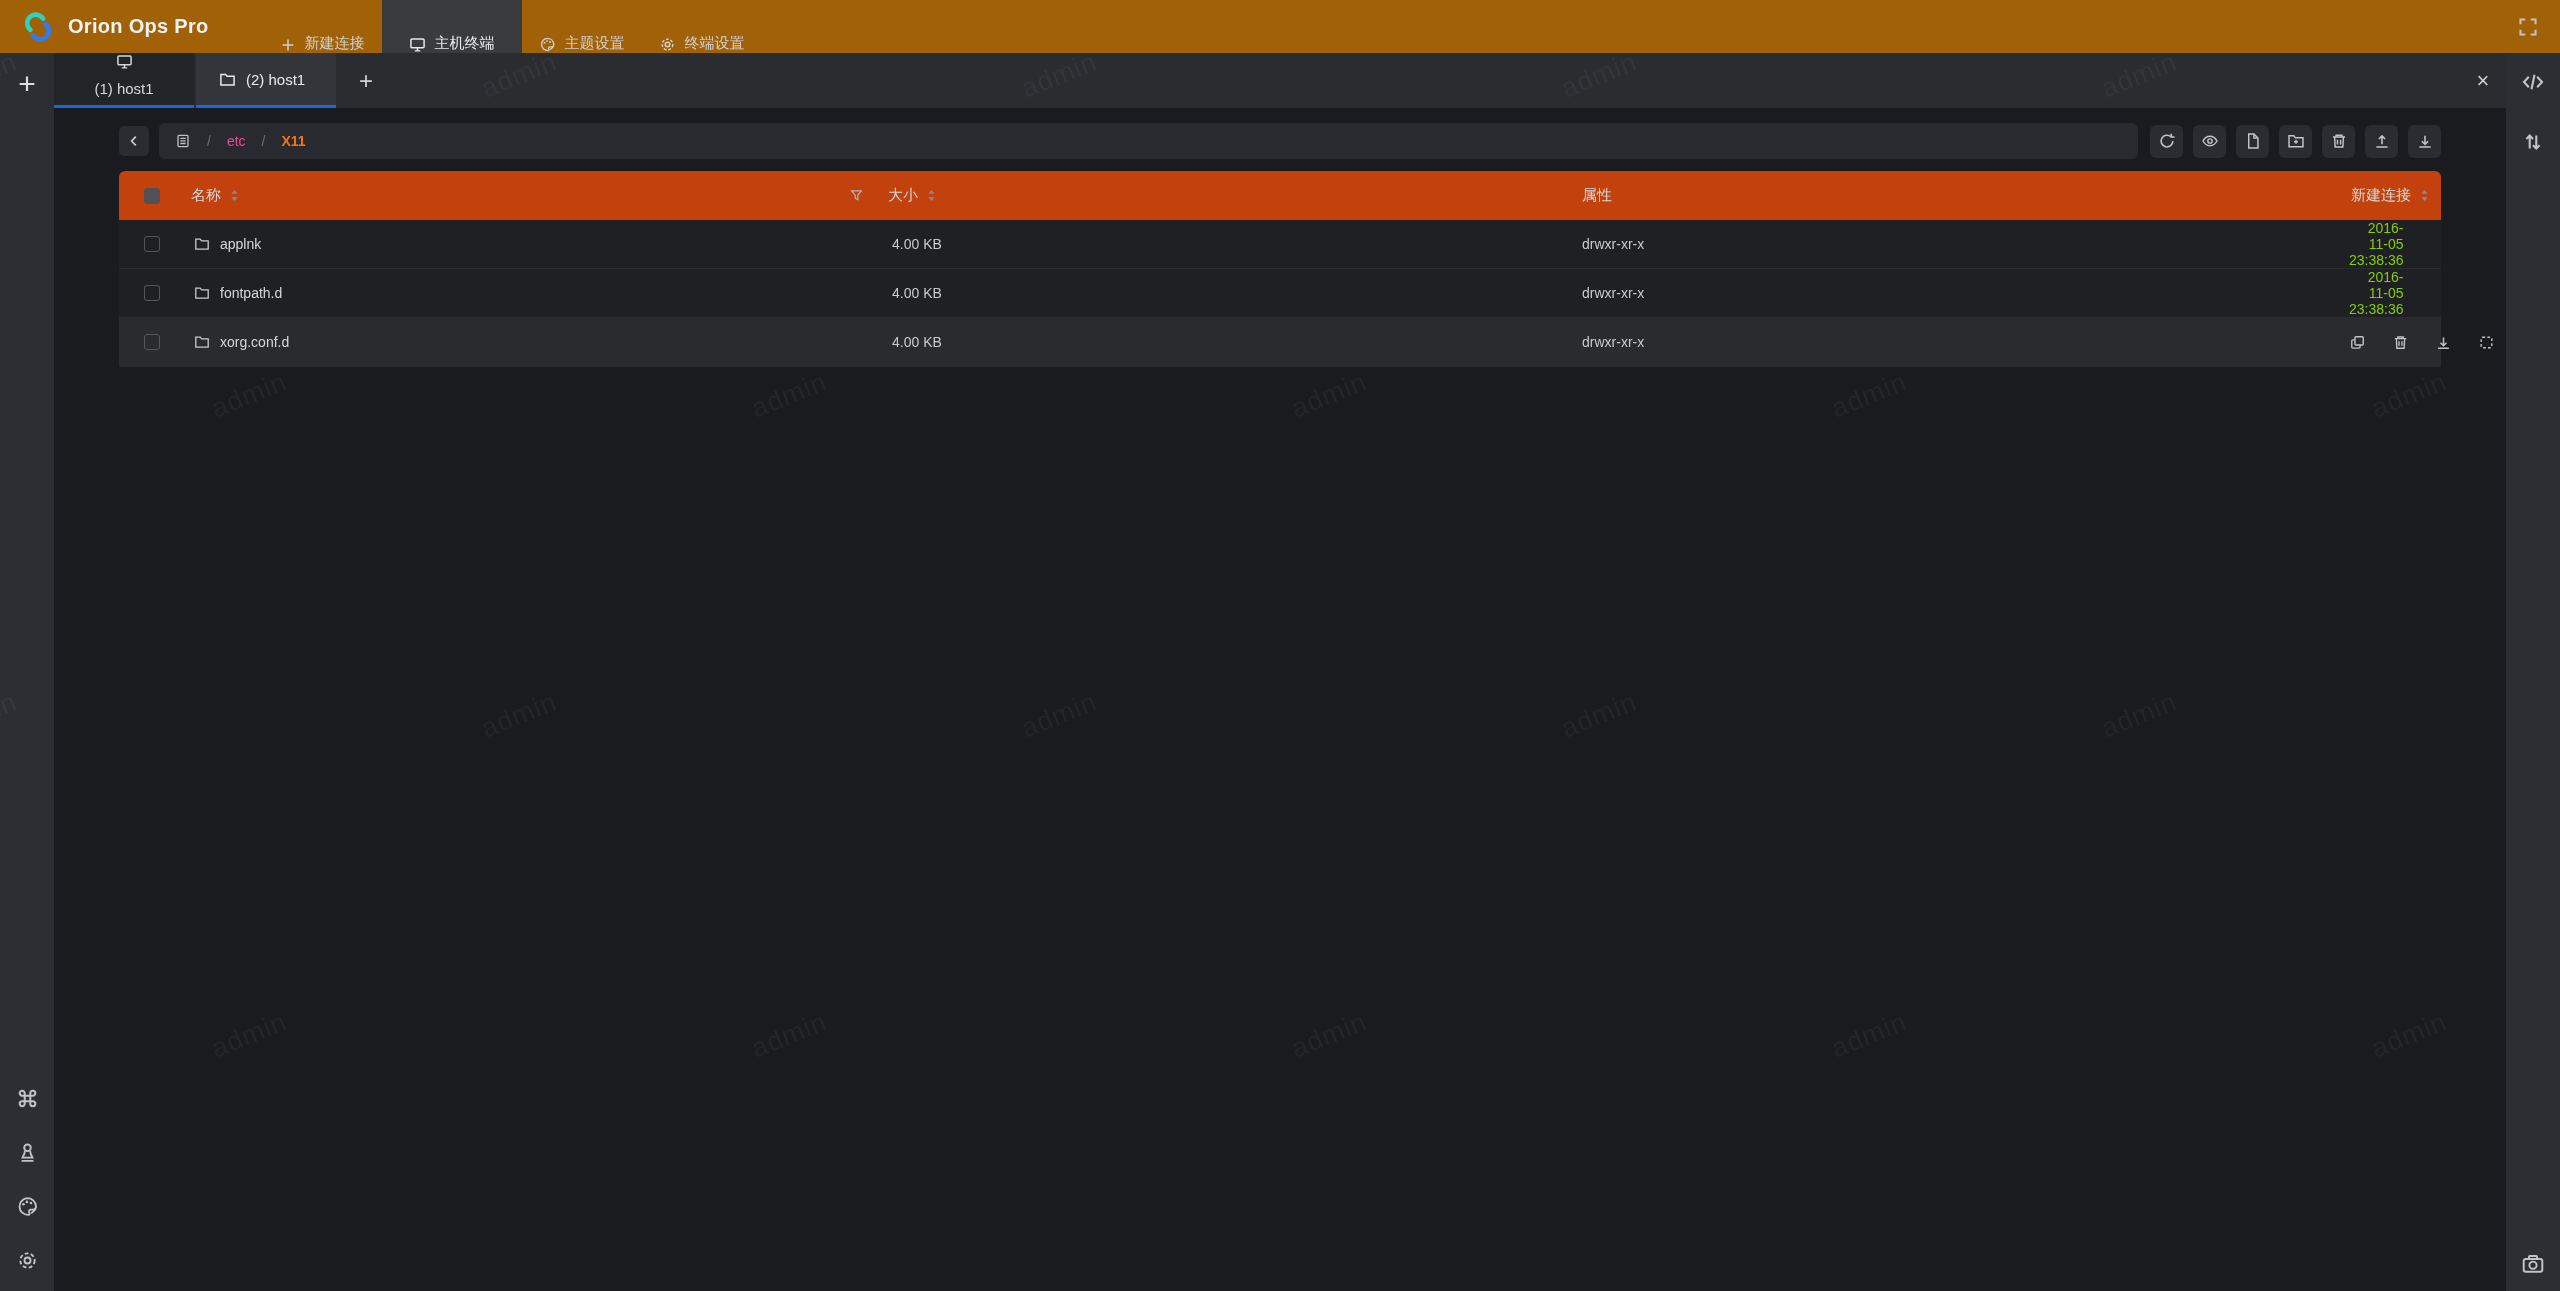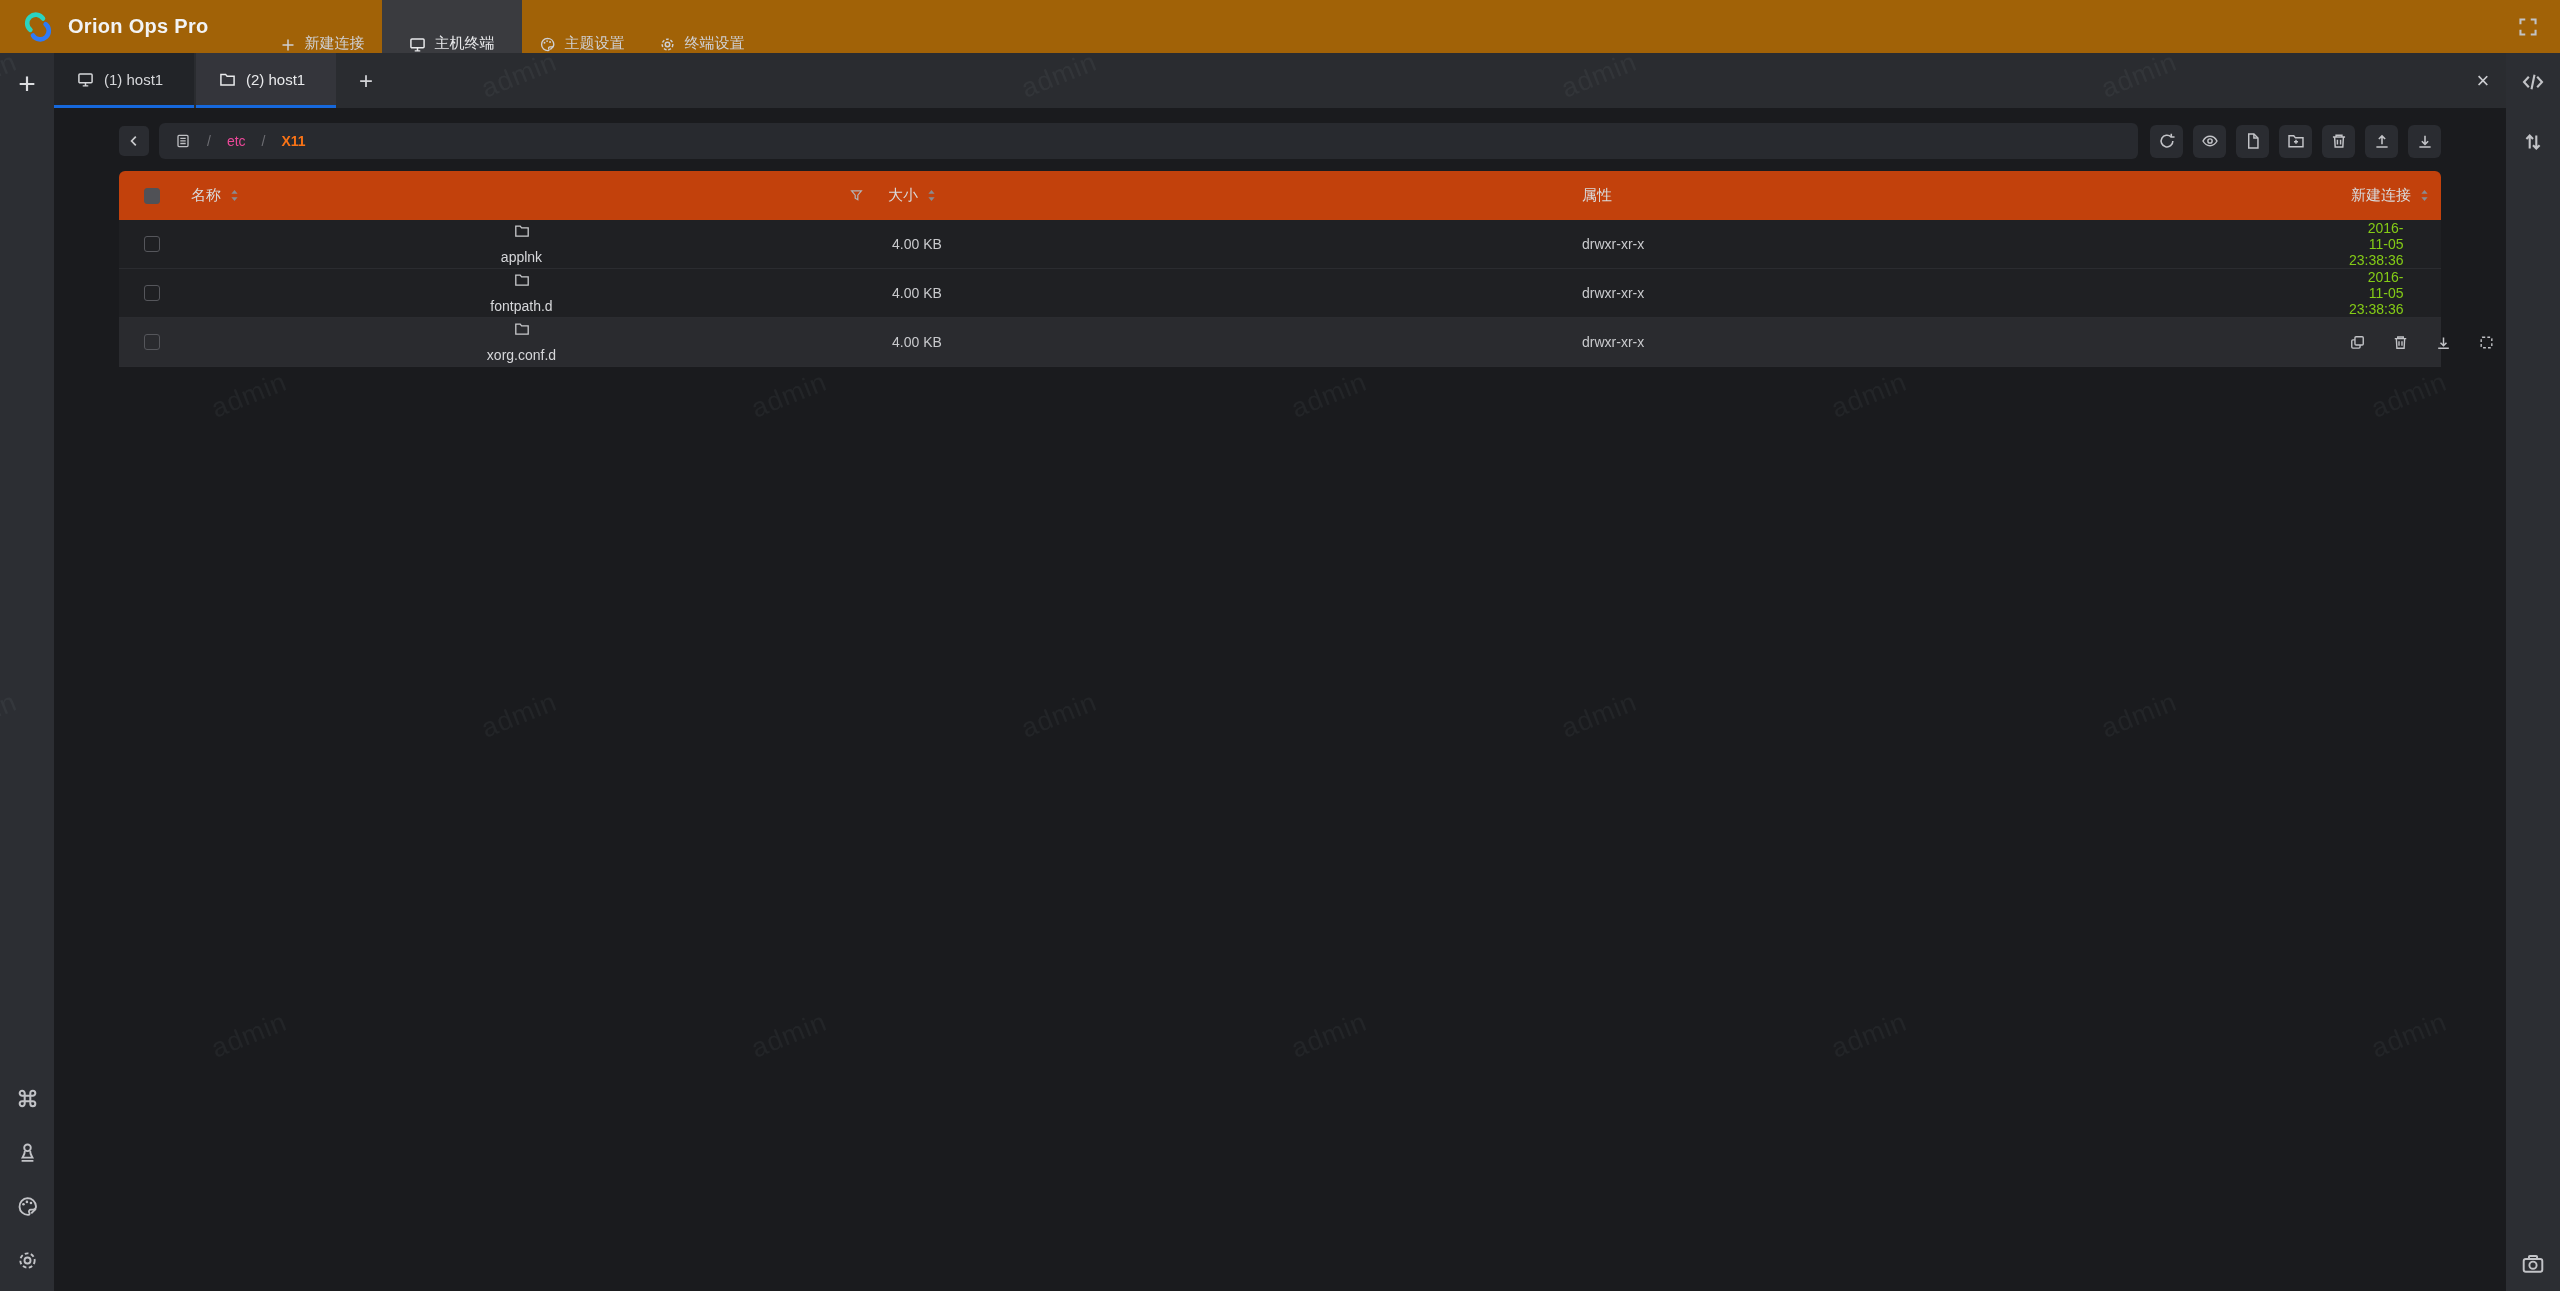--- a/index.html
+++ b/index.html
@@ -28,21 +28,21 @@
   .side-btn { width:34px; height:34px; display:flex; align-items:center; justify-content:center; color:#c2c3c7; cursor:pointer; }
   .left-side { padding:14px 0 14px; gap:20px; }
   .right-side { padding:12px 0 10px; gap:26px; }
   .plus-glyph { font-size:30px; font-weight:300; color:#dcdde0; line-height:1; }
 
   .center { flex:1; display:flex; flex-direction:column; min-width:0; }
 
   
   .tabbar { height:55px; background:#2a2c30; display:flex; align-items:stretch; }
   .tab { display:flex; align-items:center; gap:10px; padding:0 23px; font-size:15px; color:#d6d7da; border-bottom:3px solid #1668dc; margin-right:2px; cursor:pointer; min-width:140px; }
-  .tab.inactive { background:#222428; }
+  .tab.inactive { background:#222428;flex-direction:column; }
   .tab.active { background:#34353b; color:#e9eaec; }
   .tab-new { width:56px; display:flex; align-items:center; justify-content:center; font-size:24px; color:#d2d3d6; cursor:pointer; }
   .tabbar .spacer { flex:1; }
   .tab-close { width:46px; display:flex; align-items:center; justify-content:center; font-size:22px; color:#cdced2; cursor:pointer; }
 
   
   .main { flex:1; background:#1a1b1e; padding:7px 65px 0 65px; }
   .pathrow { display:flex; align-items:center; height:36px; margin-top:8px; }
   .back-btn { width:30px; height:30px; border-radius:5px; background:#2a2c31; display:flex; align-items:center; justify-content:center; color:#c9cacd; cursor:pointer; flex:none; }
   .crumb-bar { flex:1; height:36px; margin-left:10px; background:#282a2f; border-radius:6px; display:flex; align-items:center; padding:0 16px; gap:16px; }
@@ -61,21 +61,21 @@
   .tbody .tr.hovered { background:#2a2b2f; }
   .cell-check { display:flex; justify-content:center; }
   .checkbox { width:16px; height:16px; border-radius:3px; border:1px solid #55565b; background:transparent; cursor:pointer; }
   .checkbox.filled { background:#505156; border-color:#505156; }
   .th { display:flex; align-items:center; gap:9px; }
   .th.sortable { cursor:pointer; }
   .th-name { padding-left:6px; }
   .th-size .funnel { margin-right:15px; color:#b3b4b8; cursor:pointer; }
   .th-attr { padding-left:43px; }
   .th-time { padding-left:2px; }
-  .cell-name { display:flex; align-items:center; gap:10px; padding-left:9px; color:#d6d7da;flex-direction:column; }
+  .cell-name { display:flex; align-items:center; gap:10px; padding-left:9px; color:#d6d7da; }
   .cell-size { padding-left:43px; }
   .cell-attr { padding-left:43px; }
   .cell-time { text-align:right; padding-right:63px; color:#84cc16; }
   .row-actions { display:flex; justify-content:flex-end; gap:26px; padding-right:50px; }
   .row-actions .act { color:#c2c3c7; cursor:pointer; }
   .caret { flex:none; }
 </style>
 </head>
 <body>
 

